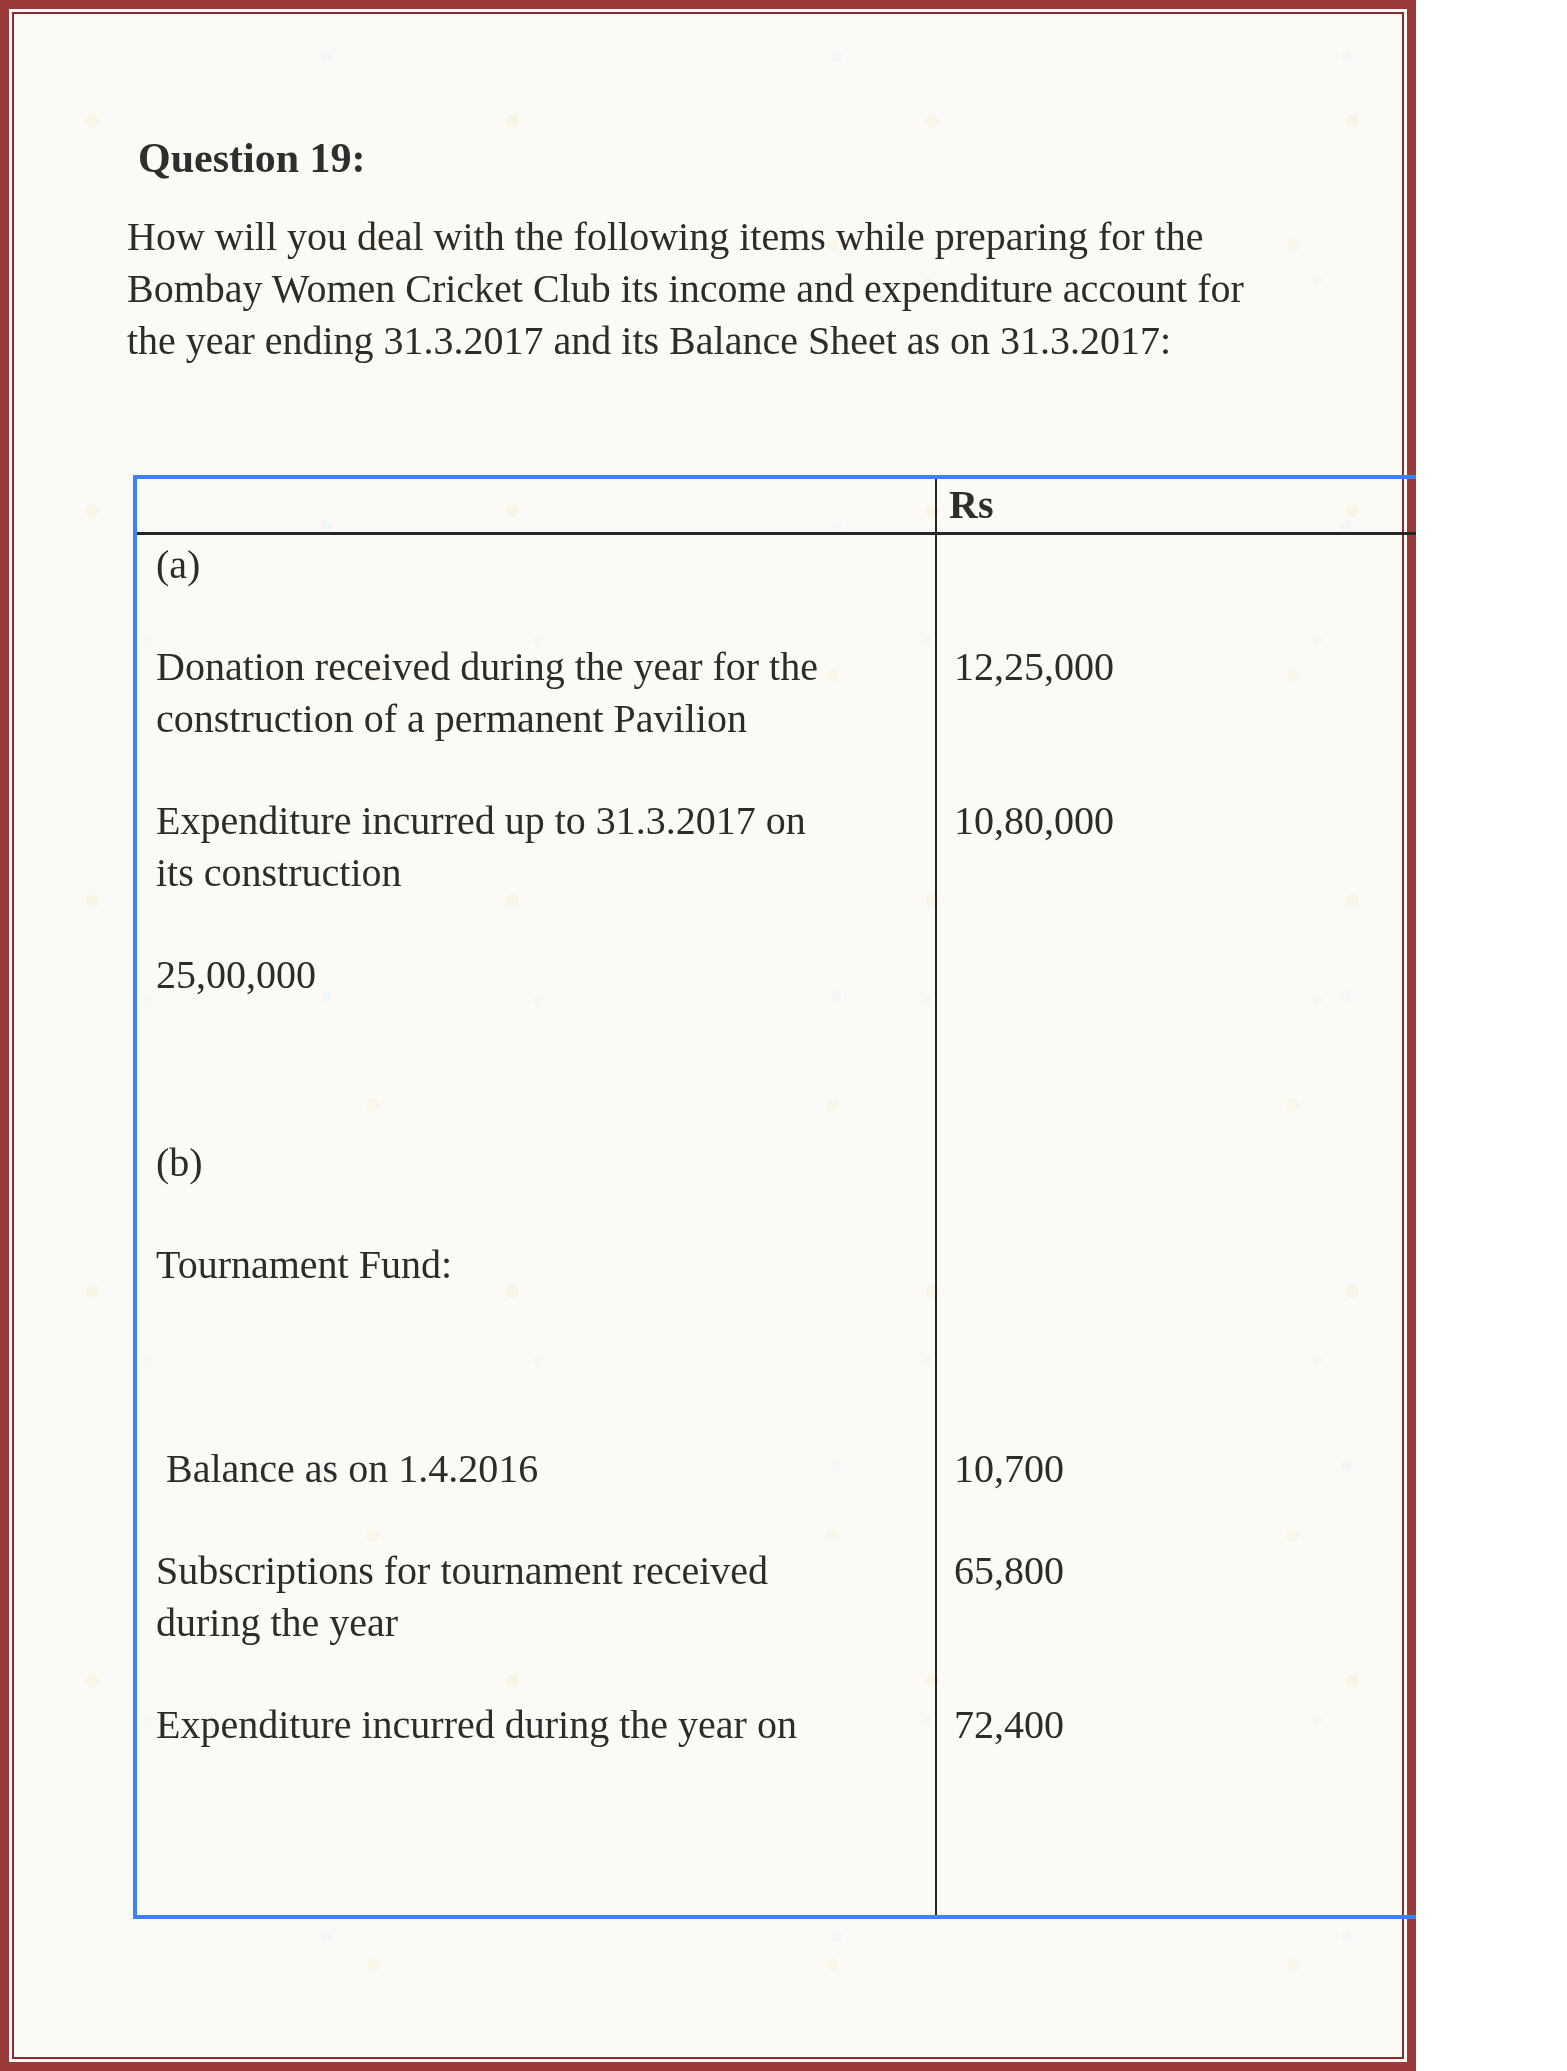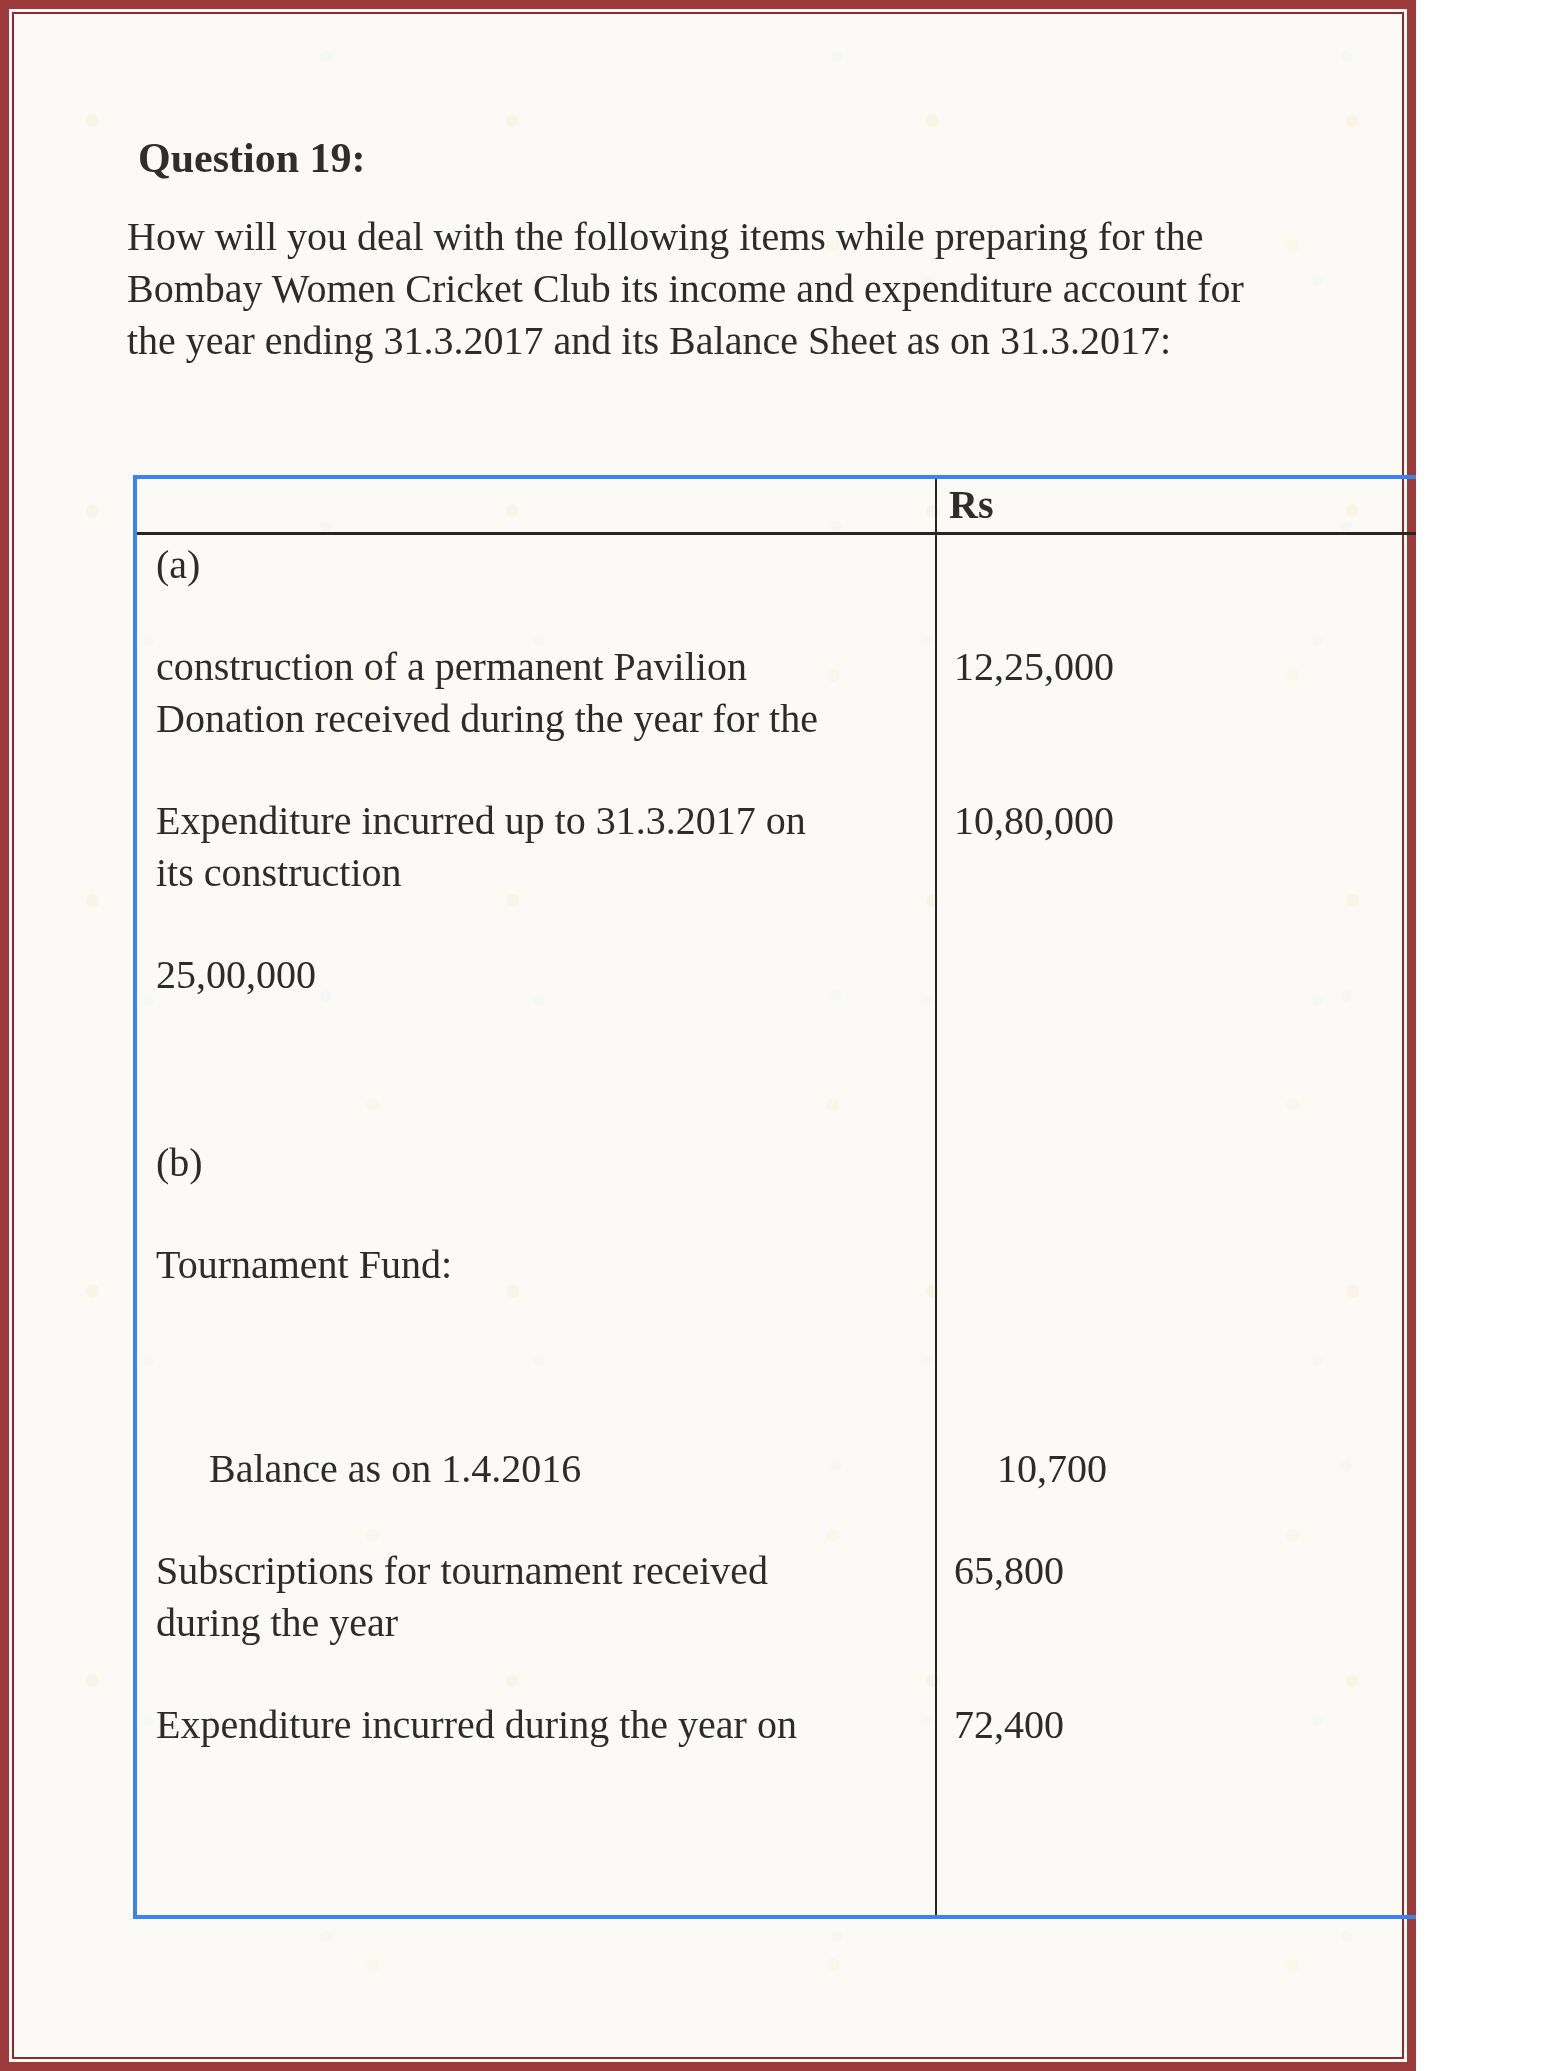--- a/index.html
+++ b/index.html
@@ -110,21 +110,21 @@
     padding-left: 19px;
     padding-right: 28px;
   }
   .cl div { white-space: nowrap; }
   .cr {
     padding-left: 19px;
     white-space: nowrap;
   }
   .mt-line  { margin-top: 50px; }
   .mt-big   { margin-top: 136px; }
-  .mt-huge  { margin-top: 152px; padding-left: 43px; }
+  .mt-huge  { margin-top: 152px; }
 </style>
 </head>
 <body>
 
 <div class="page">
   <div class="frame-outer"></div>
   <div class="frame-inner"></div>
 
   <div class="title">Question 19:</div>
 
@@ -145,22 +145,22 @@
 
       <div class="trow">
         <div class="cl">
           <div>(a)</div>
         </div>
         <div class="cr"></div>
       </div>
 
       <div class="trow mt-line">
         <div class="cl">
+          <div>Donation received during the year for the</div>
           <div>construction of a permanent Pavilion</div>
-          <div>Donation received during the year for the</div>
         </div>
         <div class="cr">12,25,000</div>
       </div>
 
       <div class="trow mt-line">
         <div class="cl">
           <div>Expenditure incurred up to 31.3.2017 on</div>
           <div>its construction</div>
         </div>
         <div class="cr">10,80,000</div>

